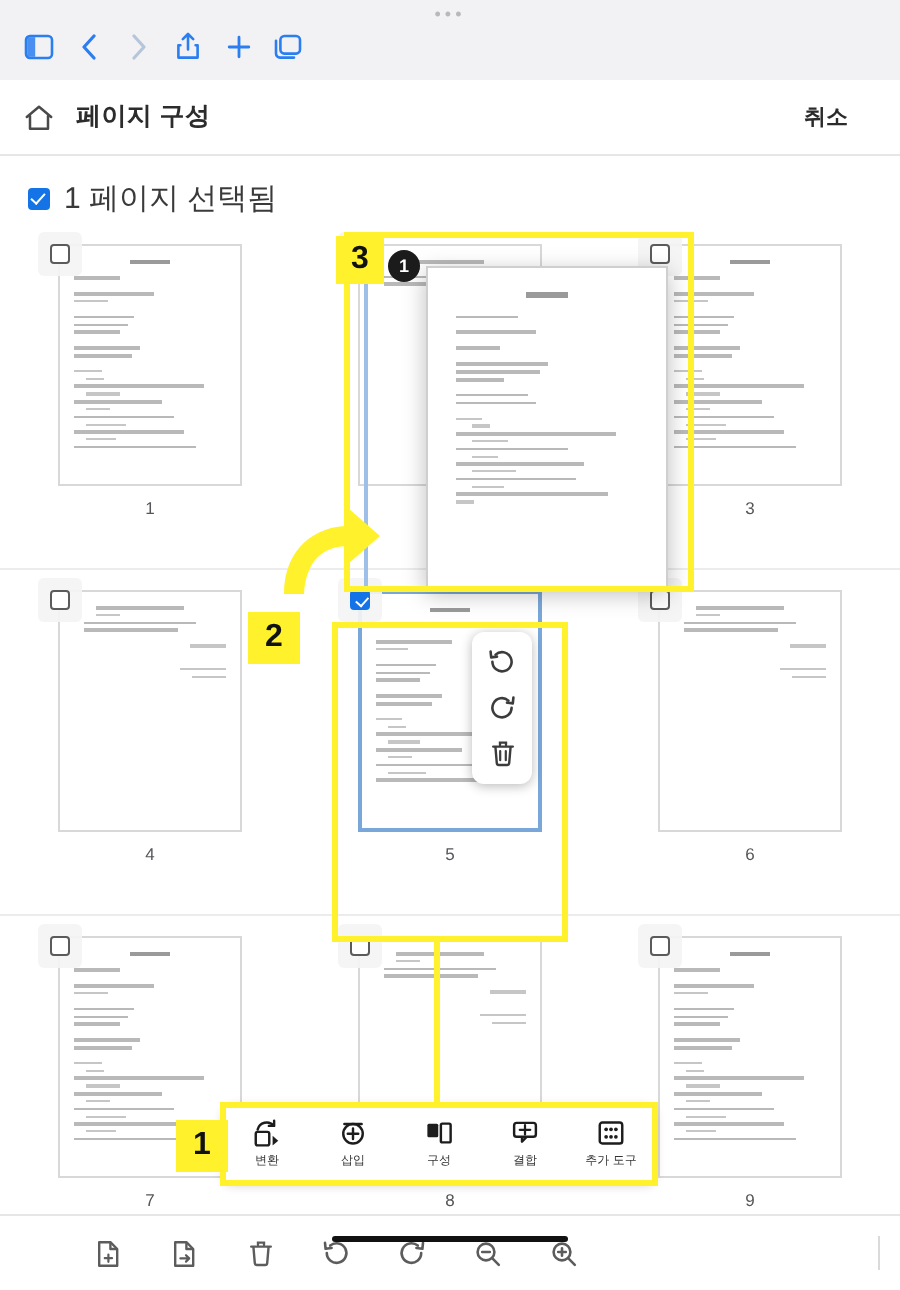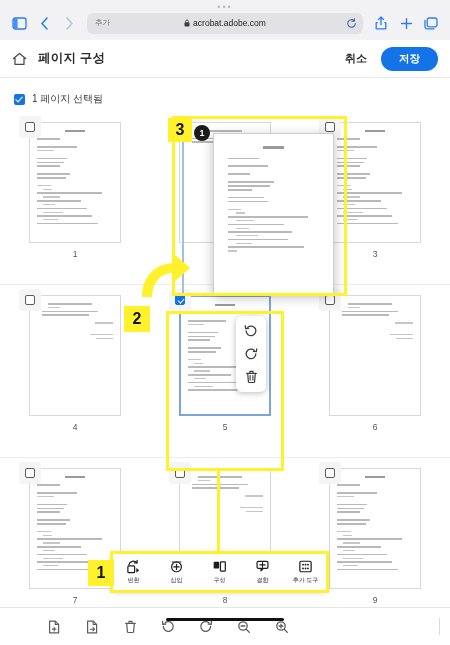--- a/index.html
+++ b/index.html
@@ -76,21 +76,21 @@
   }
   .sel-check {
     width: 11px; height: 11px; background: #1473e6; border-radius: 2px;
     position: relative; flex: 0 0 auto;
   }
   .sel-check::after {
     content: ""; position: absolute; left: 3px; top: 1px;
     width: 3px; height: 6px; border: solid #fff; border-width: 0 1.6px 1.6px 0;
     transform: rotate(42deg);
   }
-  .sel-label { font-size: 10px; color: #3a3a3a; margin-left: 7px; }
+  .sel-label { font-size: 15px; color: #3a3a3a; margin-left: 7px; }
 
   
   .grid-area {
     position: absolute; top: 112px; left: 0; width: 450px; height: 495px;
     overflow: hidden; background: #fff;
   }
   .row {
     position: absolute; left: 0; width: 450px; height: 173px;
     border-bottom: 1px solid #ececec;
   }
@@ -256,38 +256,20 @@
         <svg width="9" height="13" viewBox="0 0 9 13">
             <path d="M7 1L2 6.5 7 12" fill="none" stroke="currentColor" stroke-width="1.6" stroke-linecap="round" stroke-linejoin="round"></path>
           </svg>
       </div>
       <div class="chrome-icon dim">
         <svg width="9" height="13" viewBox="0 0 9 13">
             <path d="M2 1l5 5.5L2 12" fill="none" stroke="currentColor" stroke-width="1.6" stroke-linecap="round" stroke-linejoin="round"></path>
           </svg>
       </div>
 
-      <div class="url-bar">
-        <span class="url-left">추가</span>
-        <span class="url-center">
-          <span class="lock">
-            <svg width="6" height="8" viewBox="0 0 6 8">
-                <rect x=".5" y="3.2" width="5" height="4.3" rx=".8" fill="currentColor"></rect>
-                <path d="M1.7 3.2V2.2a1.3 1.3 0 0 1 2.6 0v1" fill="none" stroke="currentColor" stroke-width=".8"></path>
-              </svg>
-          </span>
-          <span>acrobat.adobe.com</span>
-        </span>
-        <span class="reload">
-          <svg width="11" height="11" viewBox="0 0 11 11">
-              <path d="M9.3 5.5a3.8 3.8 0 1 1-1.2-2.8" fill="none" stroke="currentColor" stroke-width="1.1" stroke-linecap="round"></path>
-              <path d="M8.4 0.6v2.5H5.9" fill="none" stroke="currentColor" stroke-width="1.1" stroke-linecap="round" stroke-linejoin="round"></path>
-            </svg>
-        </span>
-      </div>
 
       <div class="chrome-icon">
         <svg width="12" height="14" viewBox="0 0 12 14">
             <path d="M6 1.2v7.5M3.4 3.6L6 1l2.6 2.6" fill="none" stroke="currentColor" stroke-width="1.3" stroke-linecap="round" stroke-linejoin="round"></path>
             <path d="M2.2 6.6H1.2v6.2h9.6V6.6H9.8" fill="none" stroke="currentColor" stroke-width="1.3" stroke-linecap="round" stroke-linejoin="round"></path>
           </svg>
       </div>
       <div class="chrome-icon">
         <svg width="13" height="13" viewBox="0 0 13 13">
             <path d="M6.5 1.6v9.8M1.6 6.5h9.8" fill="none" stroke="currentColor" stroke-width="1.4" stroke-linecap="round"></path>
@@ -304,21 +286,20 @@
 
   <div class="app-header">
     <div class="home-icon">
       <svg width="15" height="14" viewBox="0 0 15 14">
           <path d="M1.4 6.5L7.5 1.4l6.1 5.1M3 6v6.4h9V6" fill="none" stroke="currentColor" stroke-width="1.25" stroke-linecap="round" stroke-linejoin="round"></path>
         </svg>
     </div>
     <div class="page-title">페이지 구성</div>
     <div class="header-spacer"></div>
     <div class="cancel-btn">취소</div>
-    <button class="save-btn">저장</button>
   </div>
 
   <div class="sel-bar">
     <div class="sel-check"></div>
     <div class="sel-label">1 페이지 선택됨</div>
   </div>
 
   <div class="grid-area">
 
     <div class="row row-1">

